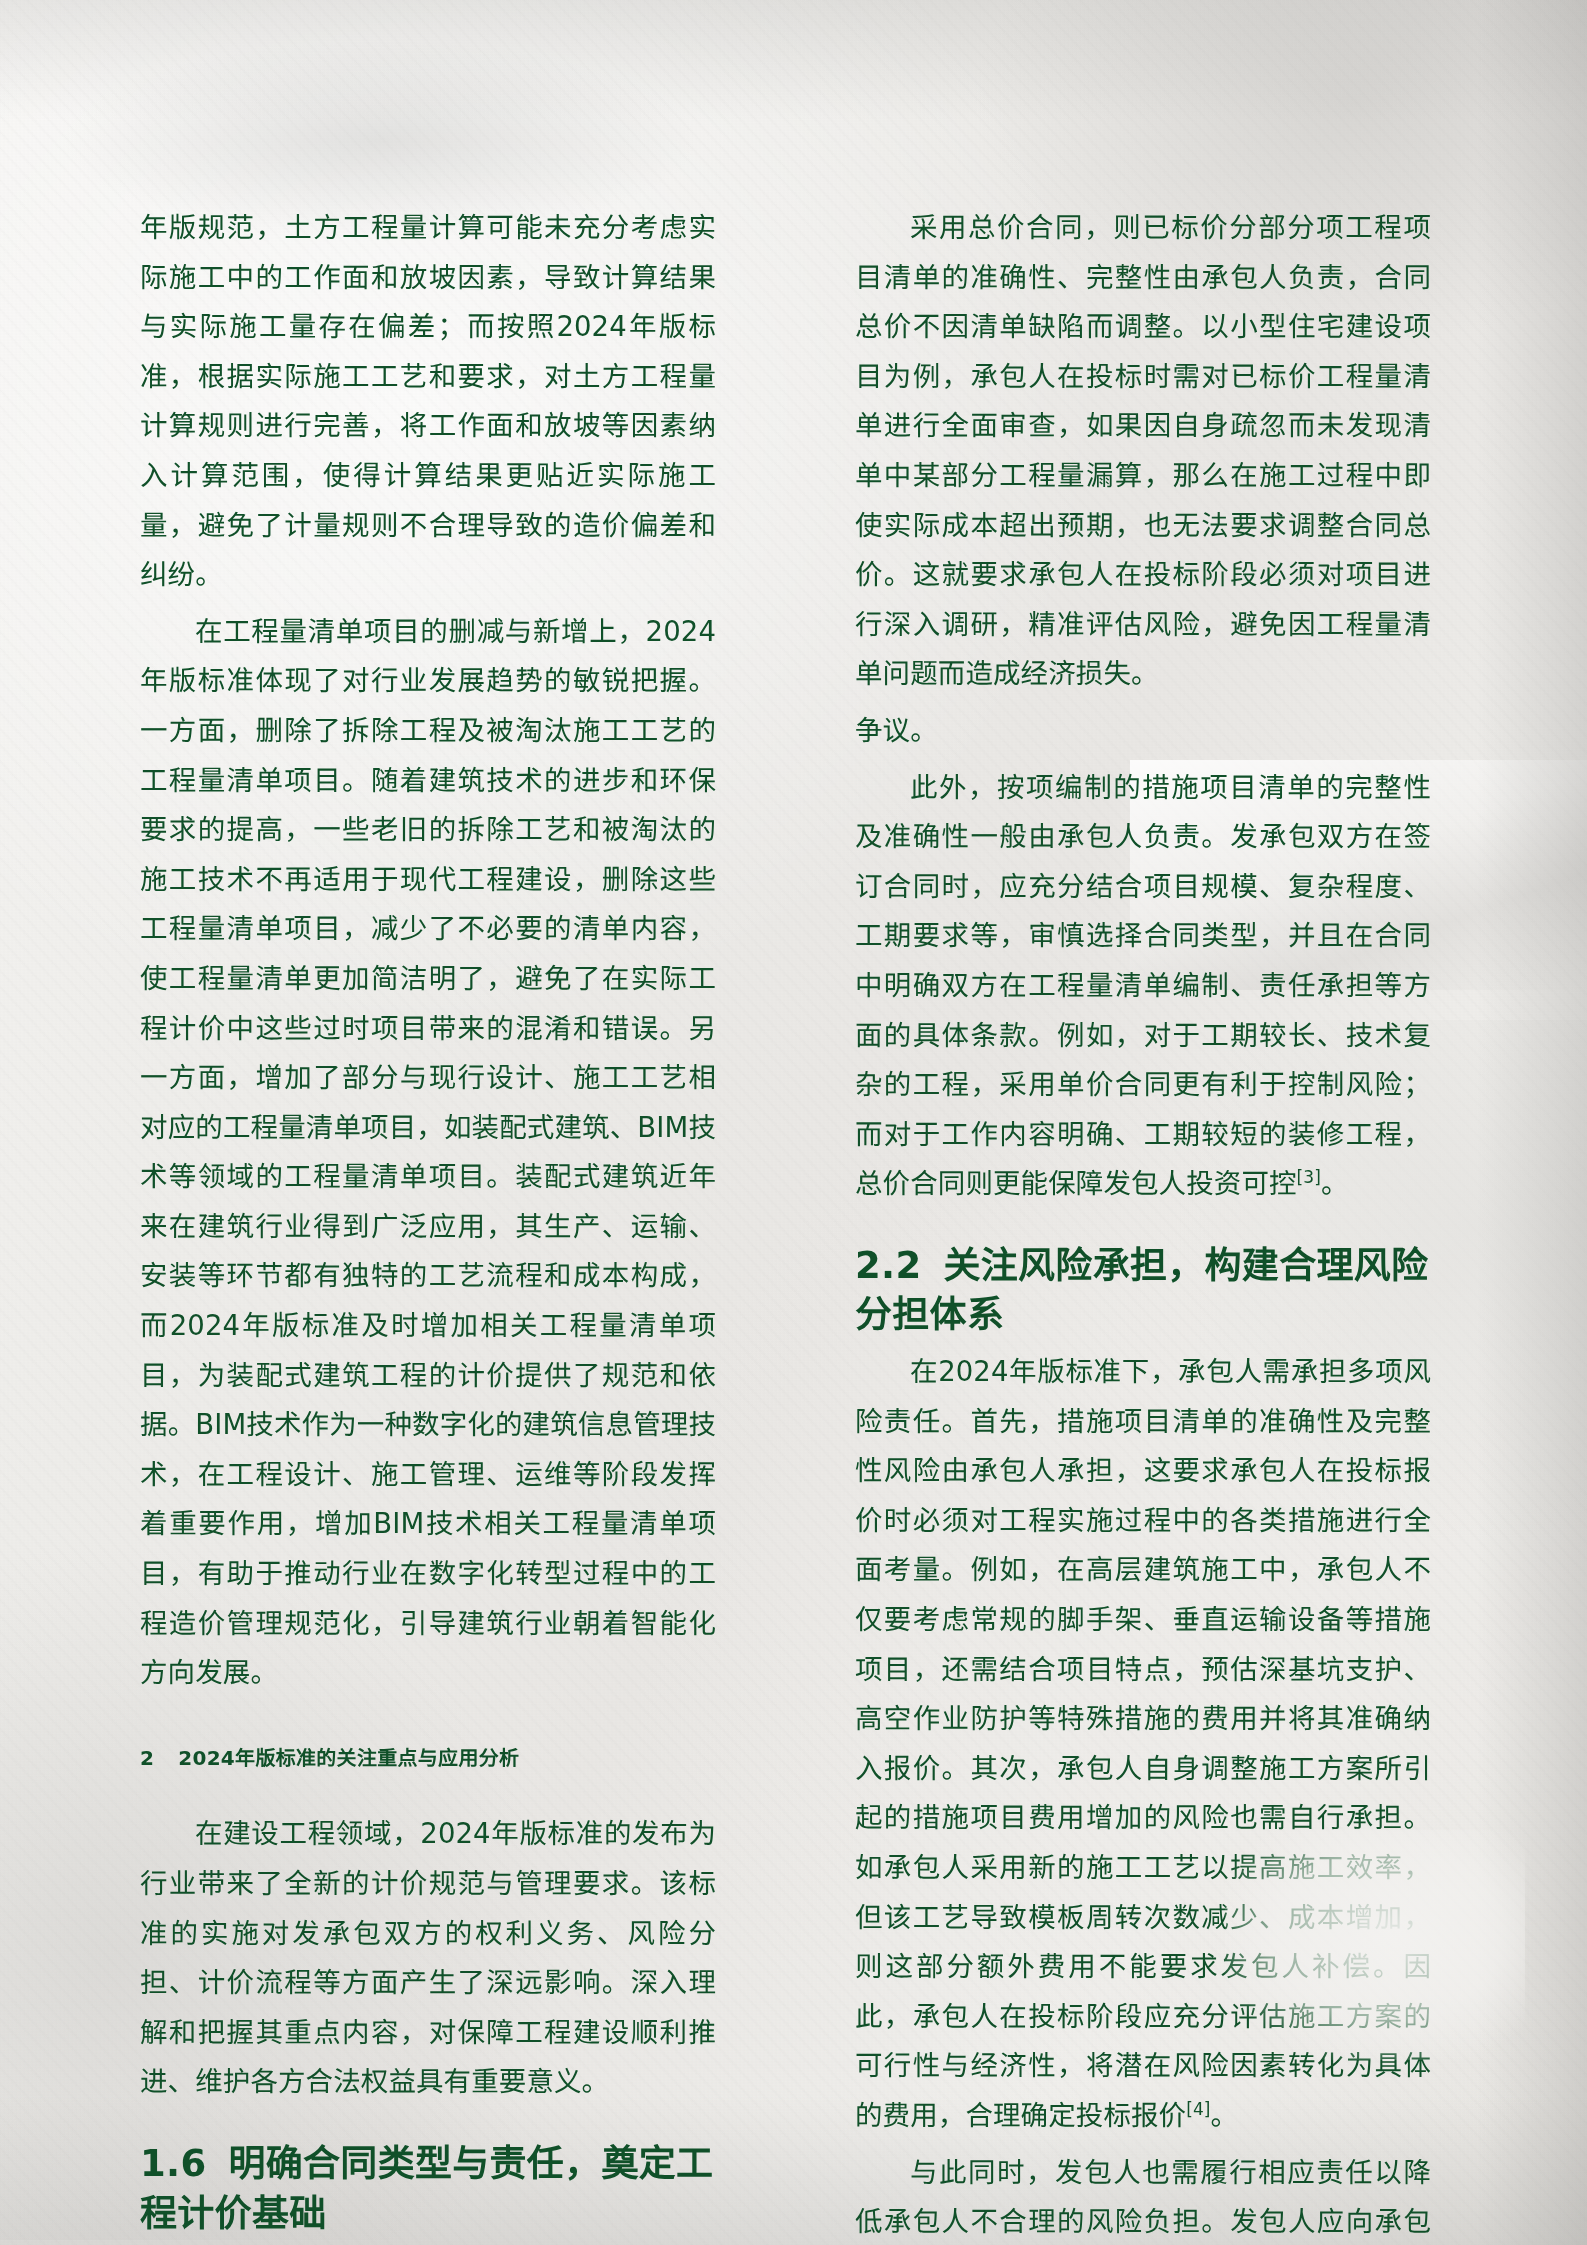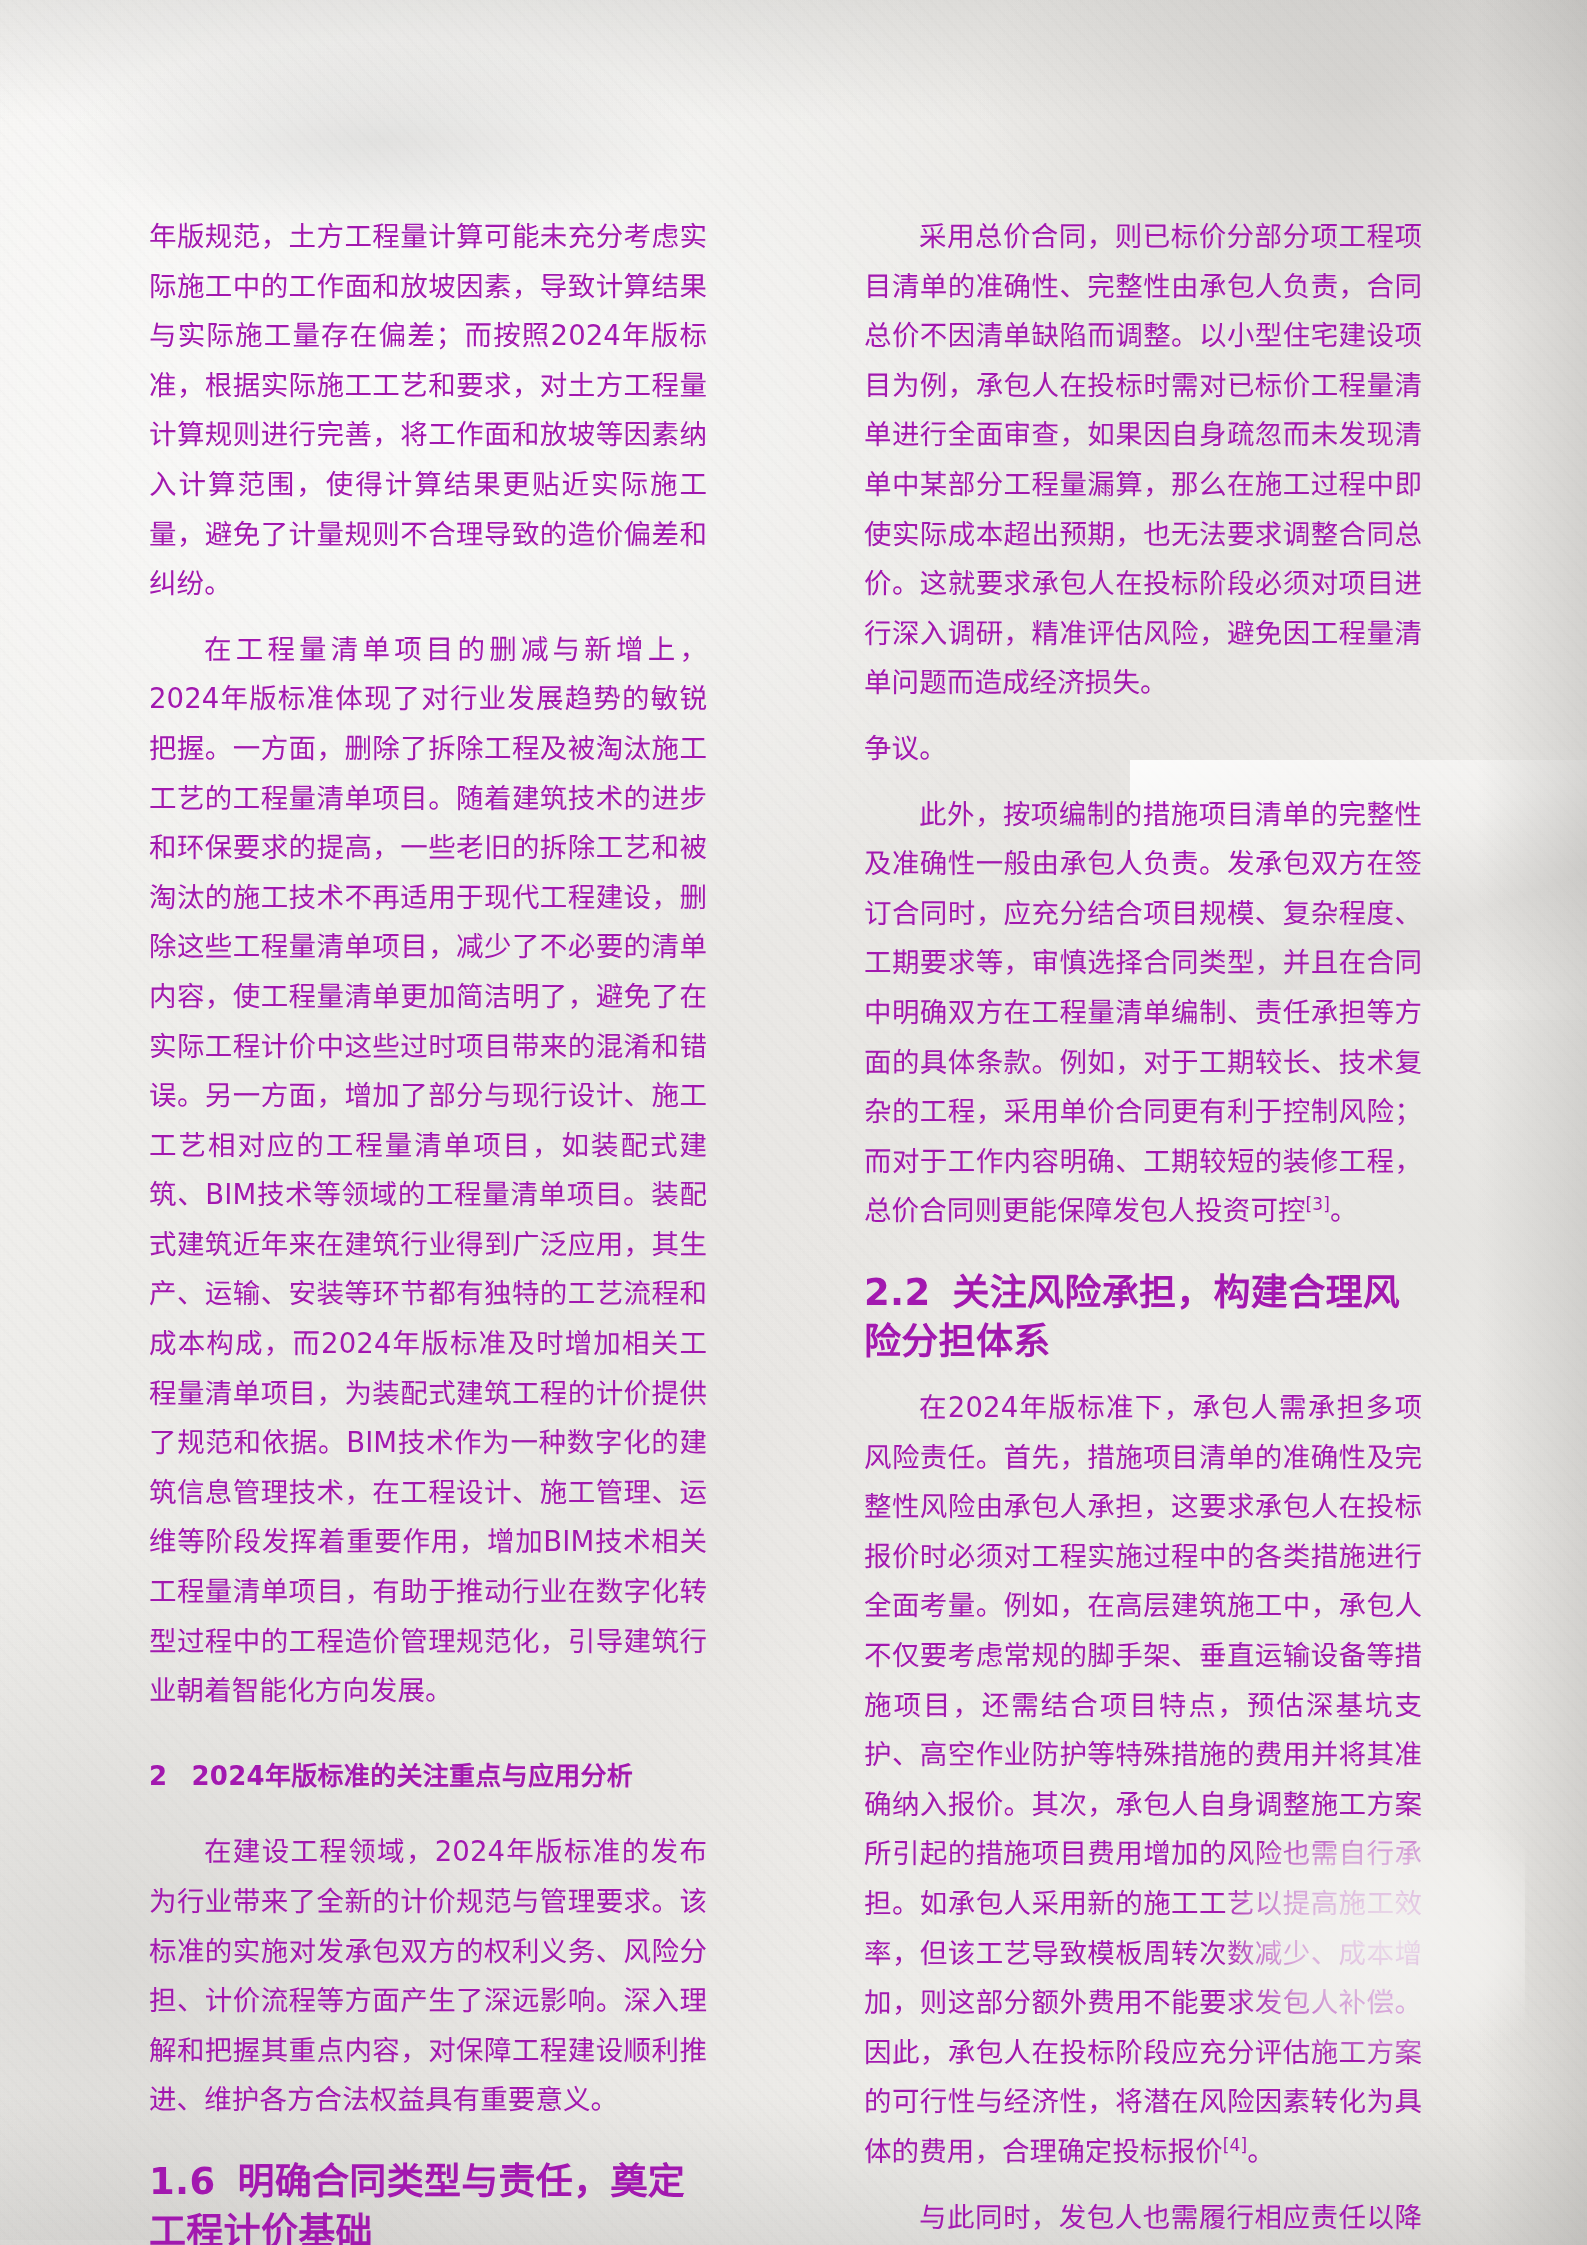--- a/index.html
+++ b/index.html
@@ -107,38 +107,38 @@
 
   .column {
     position: absolute;
     top: 196px;
     width: 590px;
   }
   .column--left  { left: 133px; }
   .column--right { left: 848px; }
 
   p.para, h2.sec, h3.subsec {
-    margin: 16px;
+    margin: 7px;
     font-size: 27.5px;
     line-height: 49.6px;
     text-align: justify;
     text-justify: inter-character;
     letter-spacing: 0.1px;
-    color: #a21caf;
+    color: #14532d;
   }
 
   p.para {
     text-indent: 2em;
     font-weight: 400;
   }
   p.para.noindent { text-indent: 0; }
 
   h2.sec {
     font-weight: 700;
-    font-size: 26px;
+    font-size: 20px;
     line-height: 49.6px;
     text-align: left;
     margin-top: 36px;
     margin-bottom: 26px;
     letter-spacing: 0.3px;
   }
   h2.sec .num { margin-right: 24px; }
 
   h3.subsec {
     font-weight: 700;

